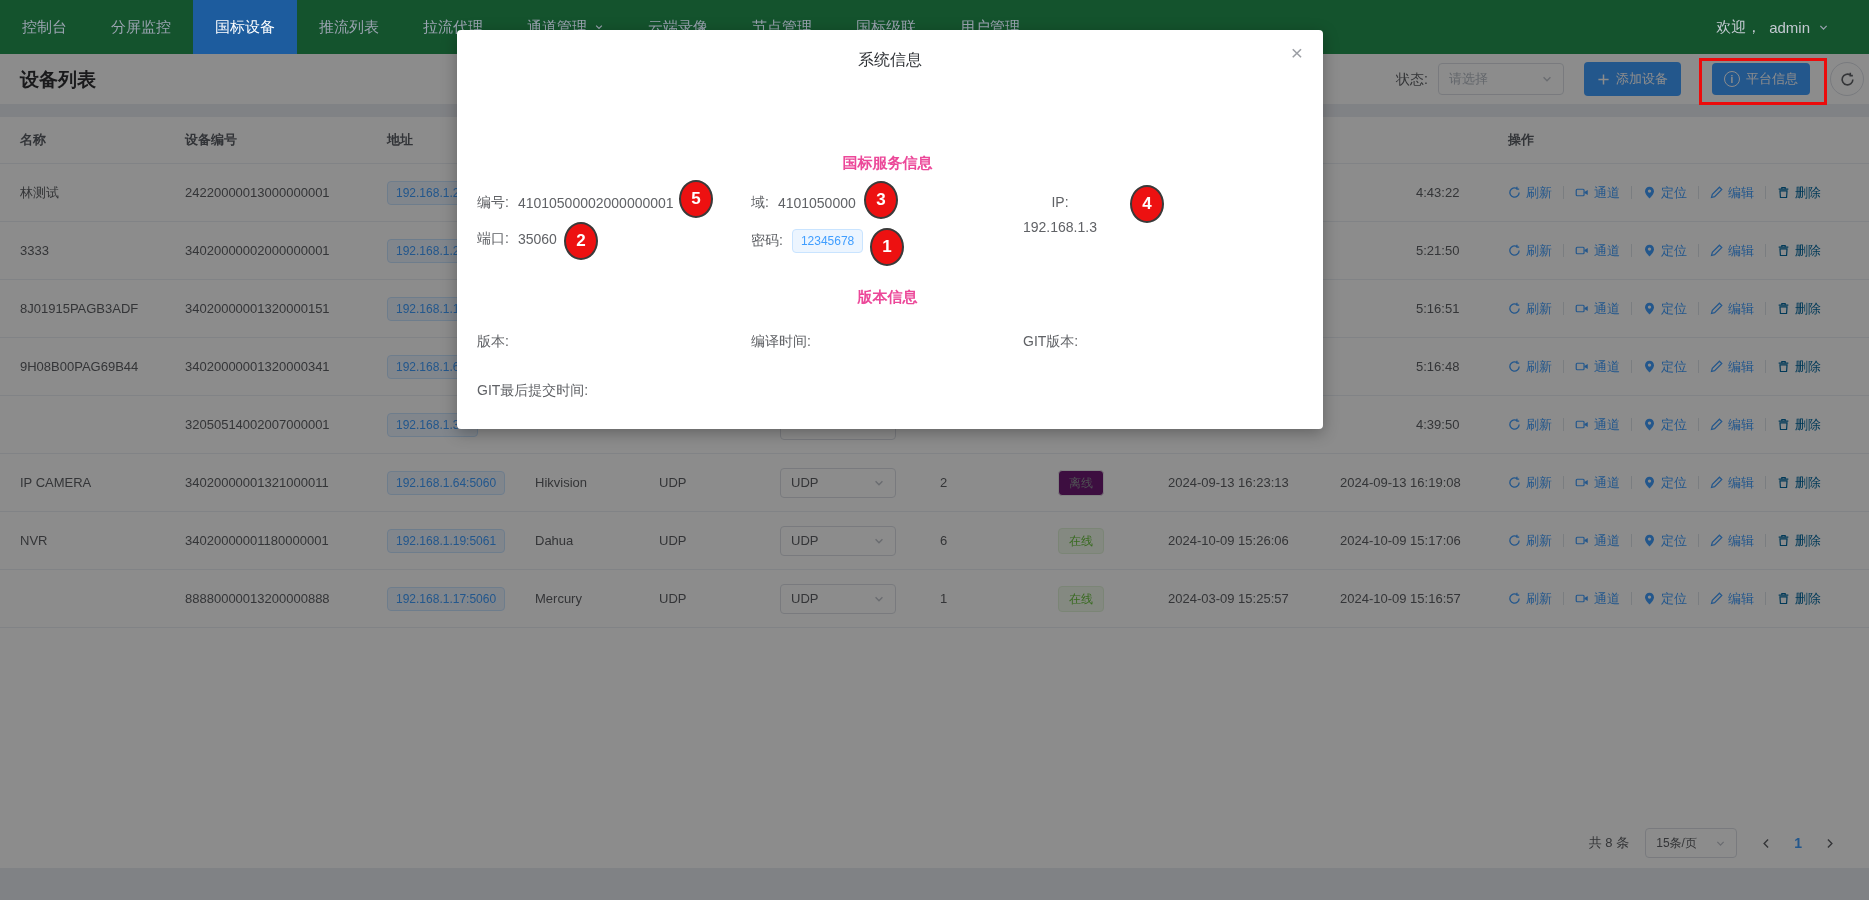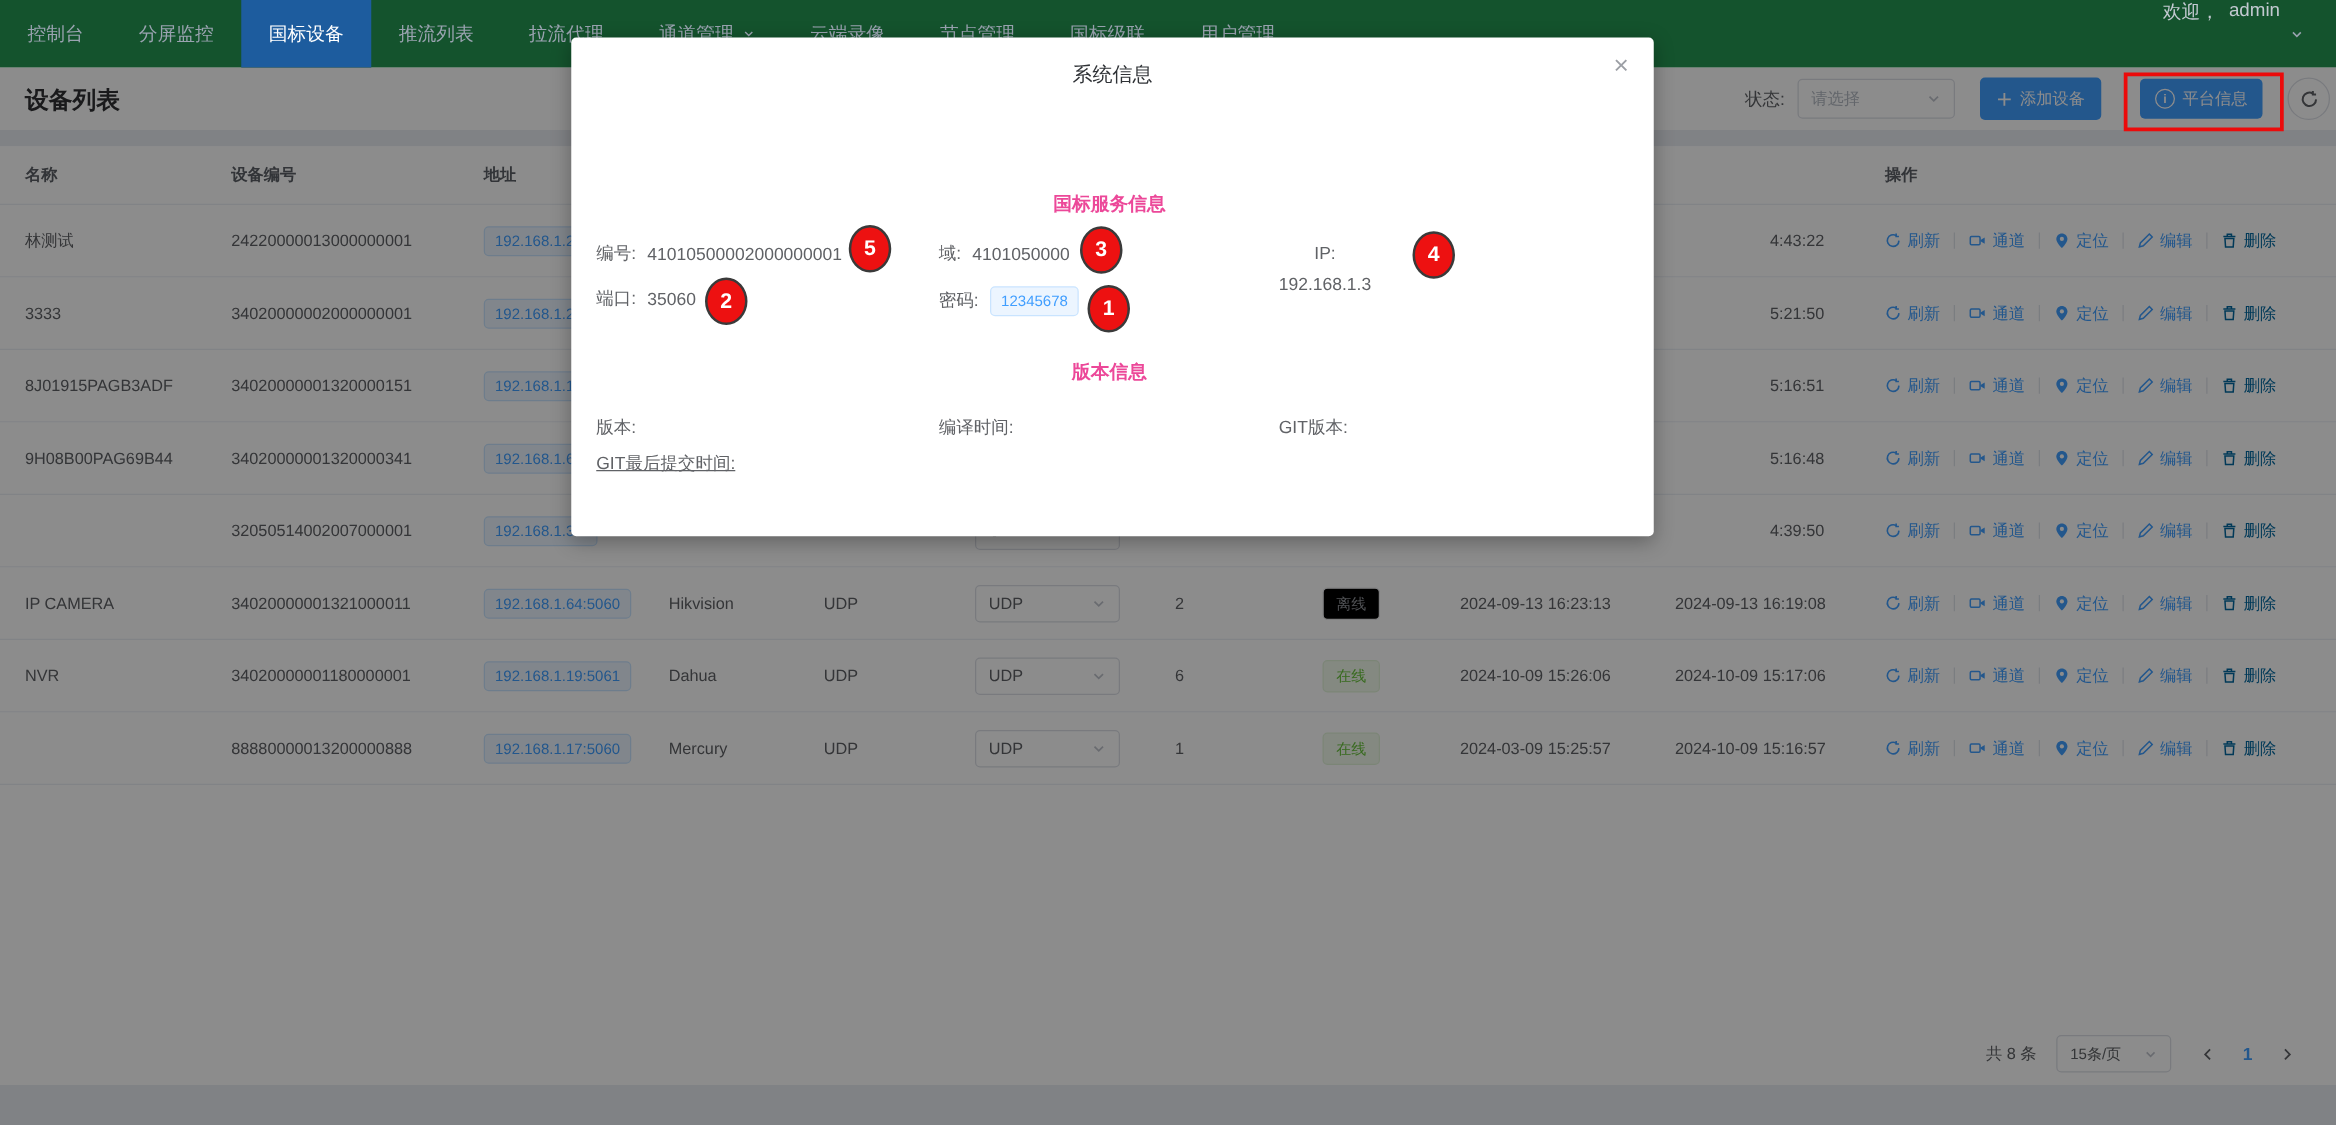--- a/index.html
+++ b/index.html
@@ -5,21 +5,21 @@
   html,body{margin:0;padding:0;background:#fff;}
   .page{position:relative;width:1869px;height:900px;overflow:hidden;background:#fff;
         font-family:"Liberation Sans","DejaVu Sans",sans-serif;}
 
   
   .topnav{position:absolute;top:0;left:0;right:0;height:54px;background:#14532d;display:flex;z-index:1;}
   #nav-items{display:flex;}
   .nav-item{display:flex;align-items:center;gap:7px;padding:0 22px;font-size:15px;color:#9aa3b0;cursor:pointer;white-space:nowrap;}
   .nav-item.active{background:#1d5c9e;color:#fff;}
   .nav-caret{display:flex;align-items:center;}
-  .nav-right{margin-left:auto;display:flex;gap:8px;padding-right:26px;color:#c3c9d1;font-size:15px;}
+  .nav-right{margin-left:auto;display:flex;align-items:center;gap:8px;padding-right:40px;color:#c3c9d1;font-size:15px;}
 
   
   .content-header{position:absolute;top:54px;left:0;width:100%;height:50px;background:#fff;}
   .page-title{position:absolute;left:20px;top:13px;font-size:19px;font-weight:bold;color:#303133;}
   .filter-label{position:absolute;left:1396px;top:17px;font-size:14px;color:#606266;white-space:nowrap;}
   .hdr-select{position:absolute;left:1438px;top:9px;width:126px;height:32px;border:1px solid #dcdfe6;border-radius:4px;
               background:#fff;display:flex;align-items:center;justify-content:space-between;padding:0 10px;
               font-size:13px;color:#b4bac3;box-sizing:border-box;cursor:pointer;}
   .btn{display:flex;align-items:center;justify-content:center;gap:6px;background:#409eff;color:#fff;border:none;
        border-radius:4px;font-size:13px;cursor:pointer;font-family:inherit;}
@@ -47,21 +47,21 @@
   .col-hb{width:168px;padding-left:20px;}
   .col-hb.partial span{padding-left:76px;display:inline-block;}
   .col-actions{flex:1;display:flex;align-items:center;padding-left:20px;}
   .tag-link{display:inline-block;height:24px;line-height:22px;box-sizing:border-box;padding:0 8px;background:#ecf5ff;
             border:1px solid #c9e4ff;border-radius:4px;color:#409eff;font-size:12px;white-space:nowrap;cursor:pointer;}
   .mini-select{width:116px;height:30px;border:1px solid #dcdfe6;border-radius:4px;background:#fff;display:flex;
                align-items:center;justify-content:space-between;padding:0 10px;box-sizing:border-box;color:#606266;font-size:13px;cursor:pointer;}
   .status-tag{display:inline-block;height:26px;line-height:24px;box-sizing:border-box;padding:0 10px;border-radius:4px;
               font-size:12px;border:1px solid transparent;}
   .status-tag.online{color:#67c23a;background:#f0f9eb;border-color:#e1f3d8;}
-  .status-tag.offline{color:#909399;background:#000000;border-color:#e9e9eb;}
+  .status-tag.offline{color:#909399;background:#701a75;border-color:#e9e9eb;}
   .act{display:inline-flex;align-items:center;gap:5px;color:#409eff;cursor:pointer;font-size:13px;}
   .act.danger{color:#0369a1;}
   .sep{width:1px;height:13px;background:#dfe3ea;margin:0 11px;flex-shrink:0;}
 
   
   .pagination{position:absolute;top:828px;right:26px;display:flex;align-items:center;gap:16px;font-size:13px;color:#606266;}
   .psel{width:92px;height:30px;border:1px solid #dcdfe6;border-radius:4px;background:#fff;display:flex;align-items:center;
         justify-content:space-between;padding:0 10px;box-sizing:border-box;font-size:12px;color:#606266;cursor:pointer;}
   .pager{display:flex;align-items:center;gap:22px;padding:0 8px;}
   .pg-arrow{display:flex;align-items:center;color:#606266;cursor:pointer;}
@@ -73,21 +73,21 @@
          box-shadow:0 4px 16px rgba(0,0,0,0.3);z-index:20;}
   .modal-title{position:absolute;top:20px;left:0;right:0;text-align:center;font-size:16px;color:#2f3236;}
   .modal-close{position:absolute;top:12px;right:20px;font-size:21px;color:#9c9fa5;line-height:1;cursor:pointer;}
   .m-heading{position:absolute;left:0;right:5px;text-align:center;font-weight:bold;font-size:15px;color:#ec4899;}
   .h-gb{top:124px;}
   .h-ver{top:258px;}
   .m-field{position:absolute;display:flex;align-items:center;gap:9px;font-size:14px;color:#606266;white-space:nowrap;}
   .f-id{left:20px;top:164px;}   .f-domain{left:294px;top:164px;}  .f-ip{left:566px;top:164px;flex-direction:column;}
   .f-port{left:20px;top:200px;} .f-pwd{left:294px;top:199px;}
   .f-ver{left:20px;top:303px;}  .f-build{left:294px;top:303px;}   .f-git{left:566px;top:303px;}
-  .f-commit{left:20px;top:332px;text-decoration:underline;}
+  .f-commit{left:20px;top:352px;}
   .badge{position:absolute;width:34px;height:38px;border-radius:50%;background:#ed1111;border:2px solid #3a3a3a;
          box-sizing:border-box;color:#fff;font-weight:bold;font-size:17px;display:flex;align-items:center;
          justify-content:center;z-index:25;}
   .b5{left:222px;top:150px;} .b3{left:407px;top:151px;} .b4{left:673px;top:155px;}
   .b2{left:107px;top:192px;} .b1{left:413px;top:198px;}
   .annotation-rect{position:absolute;left:1699px;top:58px;width:128px;height:47px;border:3px solid #ec0b0b;
                    z-index:40;box-sizing:border-box;}
   .info-dot{display:inline-flex;align-items:center;justify-content:center;width:14px;height:14px;border-radius:50%;
             border:1px solid #fff;font-size:10px;font-weight:bold;color:#fff;}
   svg{display:block;}

